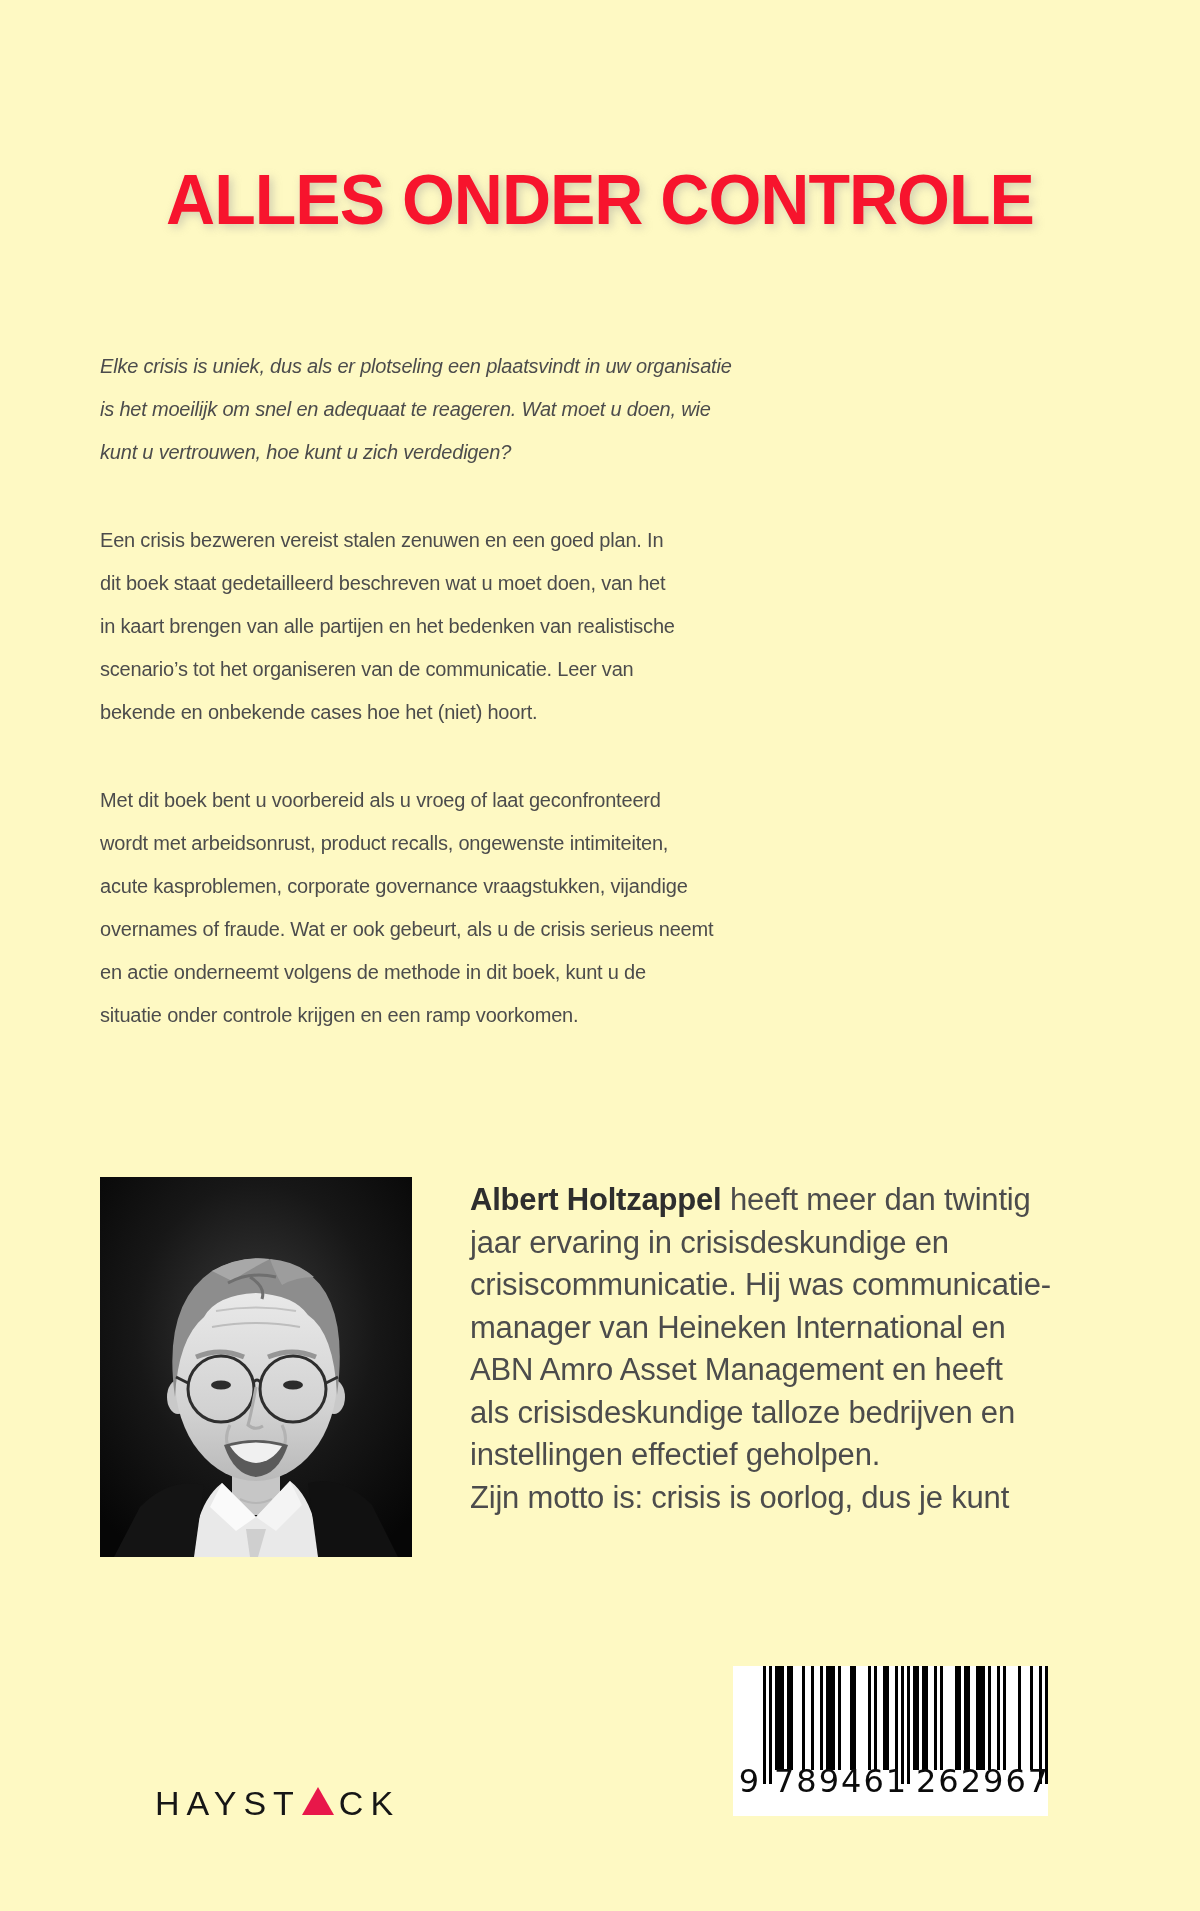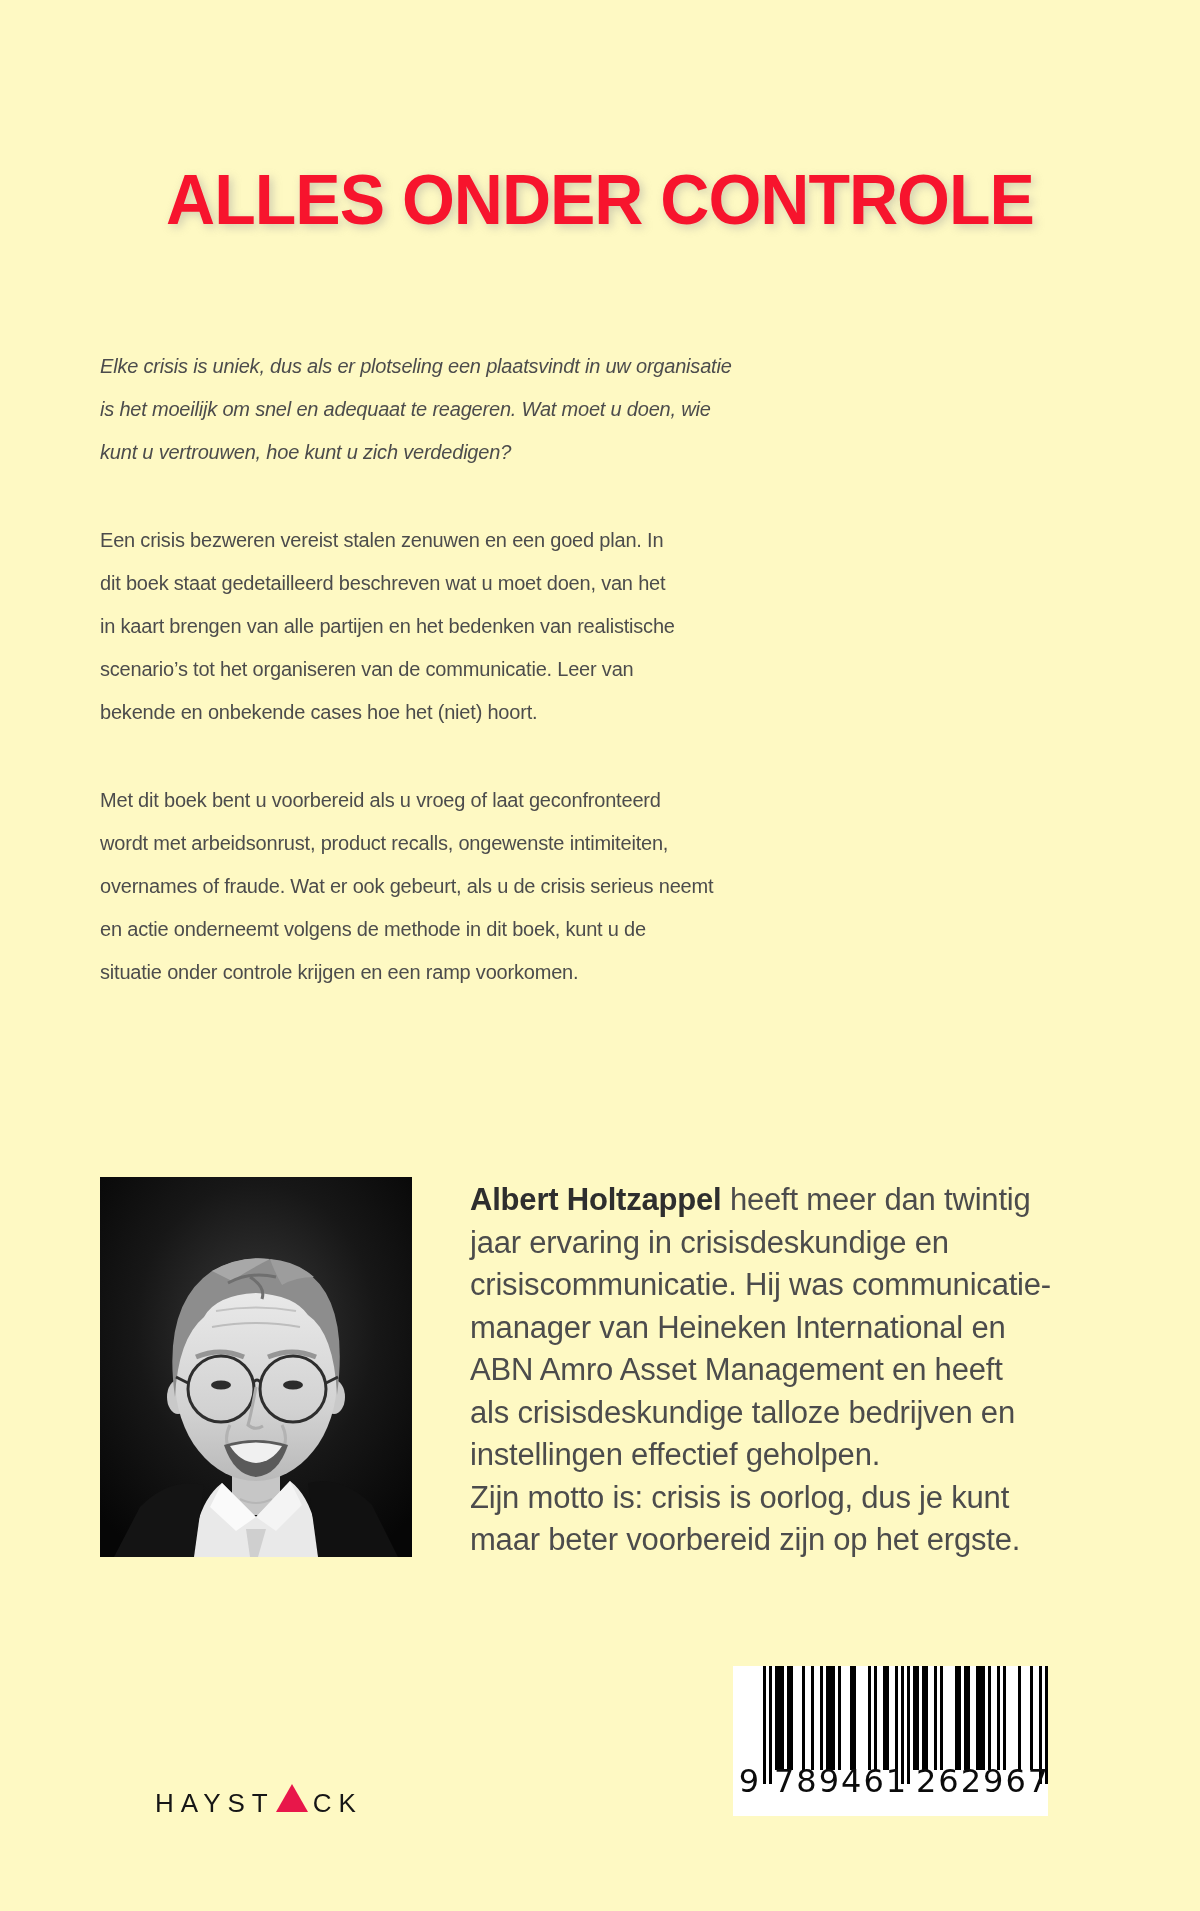--- a/index.html
+++ b/index.html
@@ -67,21 +67,21 @@
     font-size:32px;
     color:#0b0b0b;
     font-family:"DejaVu Sans", sans-serif;
   }
   .digit-prefix{left:0;width:26px;text-align:right;letter-spacing:0;}
   .digit-group1{left:41px;width:124px;text-align:right;letter-spacing:2px;}
   .digit-group2{left:183px;width:124px;text-align:center;letter-spacing:2px;}
   .publisher{
     position:absolute;
     left:155px;top:1784px;
-    font-size:26px;
+    font-size:34px;
     letter-spacing:7px;
     color:#161616;
     font-weight:400;
   }
   .tri{
     display:inline-block;
     width:0;height:0;
     border-left:16px solid transparent;
     border-right:16px solid transparent;
     border-bottom:28px solid #e8174a;
@@ -104,20 +104,21 @@
     <p>
       <span class="line">Een crisis bezweren vereist stalen zenuwen en een goed plan. In</span>
       <span class="line">dit boek staat gedetailleerd beschreven wat u moet doen, van het</span>
       <span class="line">in kaart brengen van alle partijen en het bedenken van realistische</span>
       <span class="line">scenario’s tot het organiseren van de communicatie. Leer van</span>
       <span class="line">bekende en onbekende cases hoe het (niet) hoort.</span>
     </p>
     <p>
       <span class="line">Met dit boek bent u voorbereid als u vroeg of laat geconfronteerd</span>
       <span class="line">wordt met arbeidsonrust, product recalls, ongewenste intimiteiten,</span>
+      <span class="line">acute kasproblemen, corporate governance vraagstukken, vijandige</span>
       <span class="line">overnames of fraude. Wat er ook gebeurt, als u de crisis serieus neemt</span>
       <span class="line">en actie onderneemt volgens de methode in dit boek, kunt u de</span>
       <span class="line">situatie onder controle krijgen en een ramp voorkomen.</span>
     </p>
   </div>
 
   <div class="author">
     <div class="photo">
       <svg viewBox="0 0 312 380" width="312" height="380">
         <defs>
@@ -182,21 +183,20 @@
     </div>
     <div class="bio">
       <div class="line"><span class="bold">Albert Holtzappel</span><span> heeft meer dan twintig</span></div>
       <div class="line">jaar ervaring in crisisdeskundige en</div>
       <div class="line">crisiscommunicatie. Hij was communicatie-</div>
       <div class="line">manager van Heineken International en</div>
       <div class="line">ABN Amro Asset Management en heeft</div>
       <div class="line">als crisisdeskundige talloze bedrijven en</div>
       <div class="line">instellingen effectief geholpen.</div>
       <div class="line">Zijn motto is: crisis is oorlog, dus je kunt</div>
-      <div class="line">maar beter voorbereid zijn op het ergste.</div>
     </div>
   </div>
 
   <div class="barcode">
     <svg id="barcode-bars" width="285" height="118">
         <rect x="0" y="0" width="3" height="118" fill="#000"></rect>
         <rect x="6" y="0" width="3" height="118" fill="#000"></rect>
         <rect x="12" y="0" width="3" height="104" fill="#000"></rect>
         <rect x="15" y="0" width="3" height="104" fill="#000"></rect>
         <rect x="18" y="0" width="3" height="104" fill="#000"></rect>

